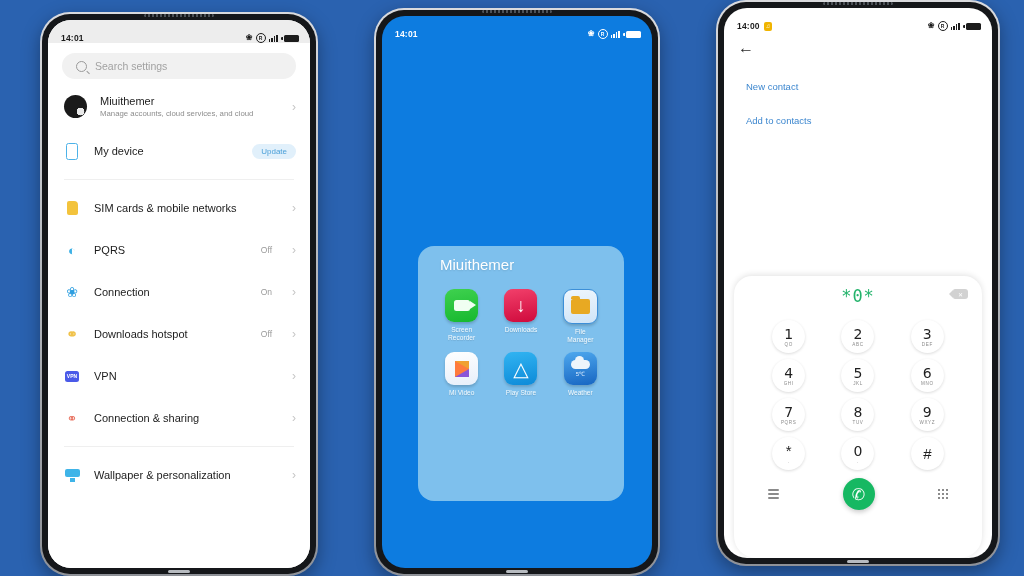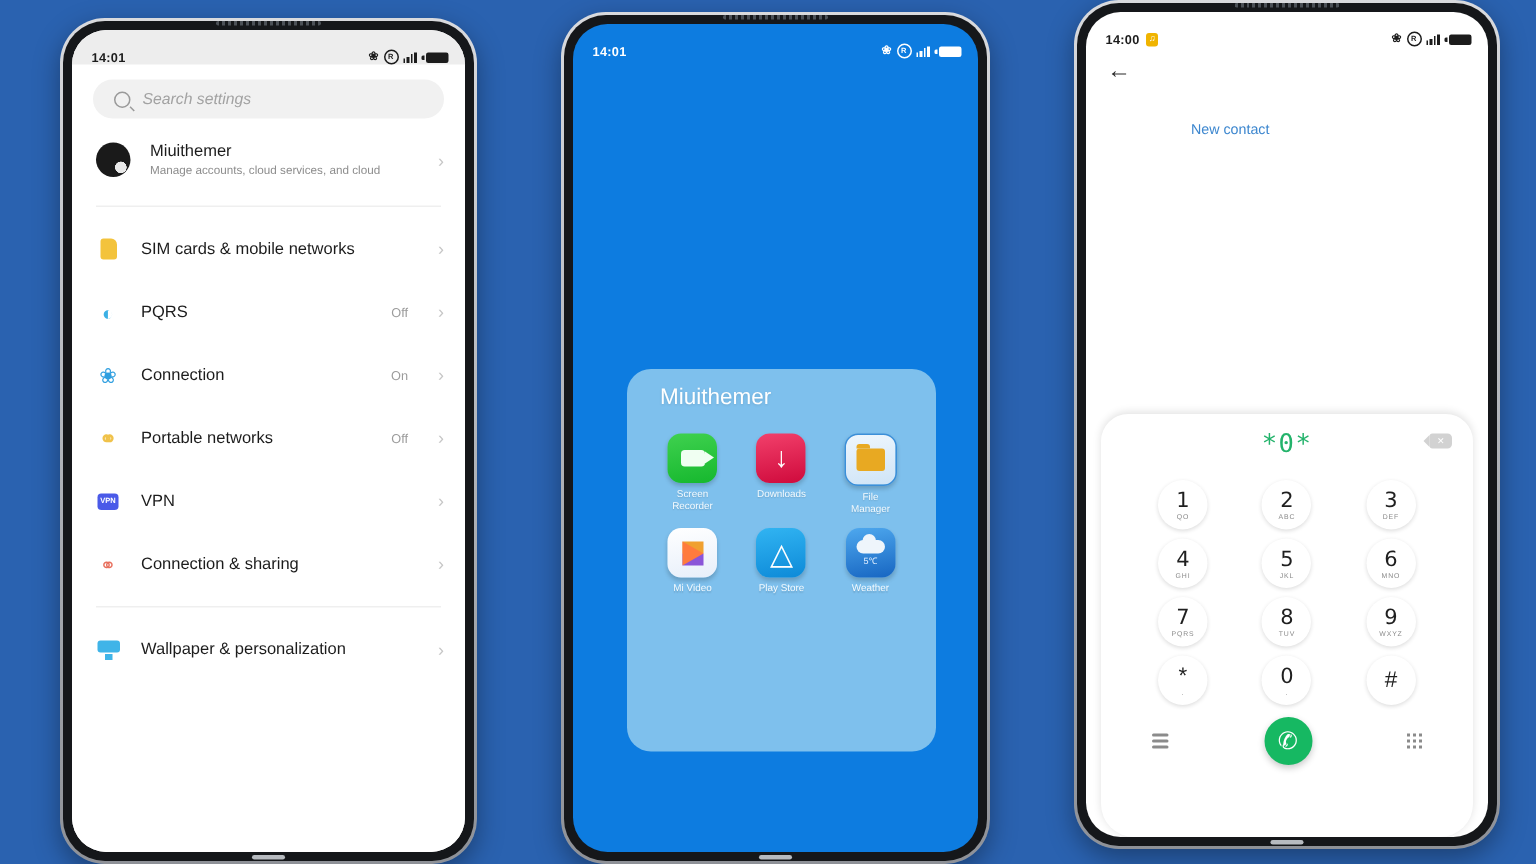--- a/index.html
+++ b/index.html
@@ -45,21 +45,21 @@
   .yellowchip{background:#f0b400;color:#fff;font-size:6px;border-radius:2px;
               padding:0 2px;line-height:9px;height:9px;display:inline-block;}
 
   
   #p1{left:40px;top:12px;width:270px;height:556px;}
   #p1 .screen{inset:8px;border-radius:23px;}
   .set-head{background:#ededed;padding-top:0;}
   .set-title{font-size:21px;color:#1c1c1c;padding:20px 0 16px 20px;letter-spacing:-.2px;}
   .set-body{background:#fff;height:100%;}
   .searchbar{margin:10px 14px 6px 14px;background:#f1f1f1;border-radius:16px;
-             height:26px;display:flex;align-items:center;gap:8px;padding:0 14px;font-style:italic;}
+             height:26px;display:flex;align-items:center;gap:8px;padding:0 14px;}
   .mag{width:9px;height:9px;border:1.3px solid #9a9a9a;border-radius:50%;position:relative;flex:0 0 auto;}
   .mag:after{content:"";position:absolute;right:-3.5px;bottom:-2.5px;width:4px;height:1.3px;
              background:#9a9a9a;transform:rotate(45deg);}
   .search-ph{color:#a2a2a2;font-size:10.5px;}
 
   .acct{display:flex;align-items:center;padding:10px 14px 12px 16px;gap:13px;}
   .avatar{width:23px;height:23px;border-radius:50%;
           background:radial-gradient(circle at 72% 72%, #e9e9e9 0 16%, #1a1a1a 17%);flex:0 0 auto;}
   .acct-txt{flex:1;}
   .acct-name{font-size:11px;color:#1c1c1c;margin-bottom:2px;}
@@ -124,21 +124,21 @@
         background:#eef5fb;border-radius:50%;}
   .ic-wx .temp{color:#dfeeff;font-size:6px;margin-top:1px;}
 
   
   #p3{left:716px;top:0;width:276px;height:558px;}
   #p3 .screen{inset:8px;border-radius:23px;}
   .dial-head{display:flex;align-items:center;padding:9px 14px 10px 14px;}
   .backarr{font-size:16px;color:#2b2b2b;line-height:1;width:30px;}
   .dial-title{flex:1;text-align:center;font-size:13px;color:#1c1c1c;margin-right:30px;}
   .dlinks{padding:4px 0 0 0;}
-  .dlink{color:#3d87cf;font-size:9.5px;padding:11px 0 12px 22px;margin-left:48px;}
+  .dlink{color:#3d87cf;font-size:9.5px;padding:11px 0 12px 22px;}
   .keypad-card{position:absolute;left:10px;right:10px;bottom:0;top:268px;
                background:#fff;border-radius:18px 18px 22px 22px;
                box-shadow:0 -1px 6px rgba(0,0,0,.12);}
   .numline{display:flex;align-items:center;justify-content:center;position:relative;height:40px;}
   .numtxt{color:#23b36b;font-size:17px;letter-spacing:1px;font-family:"DejaVu Sans Mono",monospace;}
   .delkey{position:absolute;right:14px;top:13px;width:15px;height:10px;
           background:#d2d2d2;border-radius:2px 3px 3px 2px;
           display:flex;align-items:center;justify-content:center;color:#fff;font-size:6px;}
   .delkey:before{content:"";position:absolute;left:-4px;top:1px;
           border-top:4px solid transparent;border-bottom:4px solid transparent;
@@ -202,20 +202,27 @@
 
         <div class="acct">
           <div class="avatar"></div>
           <div class="acct-txt">
             <div class="acct-name">Miuithemer</div>
             <div class="acct-sub">Manage accounts, cloud services, and cloud</div>
           </div>
           <div class="chev">›</div>
         </div>
 
+        <div class="row">
+          <span class="ico">
+              <span class="i-device"></span>
+            </span>
+          <span class="lbl">My device</span>
+          <span class="pill">Update</span>
+        </div>
 
         <div class="divider"></div>
 
         <div class="row">
           <span class="ico">
               <span class="i-sim"></span>
             </span>
           <span class="lbl">SIM cards &amp; mobile networks</span>
           <span class="chev">›</span>
         </div>
@@ -229,21 +236,21 @@
 
         <div class="row">
           <span class="ico i-bt">❀</span>
           <span class="lbl">Connection</span>
           <span class="val">On</span>
           <span class="chev">›</span>
         </div>
 
         <div class="row">
           <span class="ico i-hot">⚭</span>
-          <span class="lbl">Portable networks</span>
+          <span class="lbl">Downloads hotspot</span>
           <span class="val">Off</span>
           <span class="chev">›</span>
         </div>
 
         <div class="row">
           <span class="ico">
               <span class="i-vpn">VPN</span>
             </span>
           <span class="lbl">VPN</span>
           <span class="chev">›</span>
@@ -388,20 +395,21 @@
             </span>
         </div>
       </div>
 
       <div class="dial-head">
         <span class="backarr">←</span>
       </div>
 
       <div class="dlinks">
         <div class="dlink">New contact</div>
+        <div class="dlink">Add to contacts</div>
       </div>
 
       <div class="keypad-card">
         <div class="numline">
           <span class="numtxt">*0*</span>
           <span class="delkey">✕</span>
         </div>
 
         <div class="keys">
           <div class="key">

